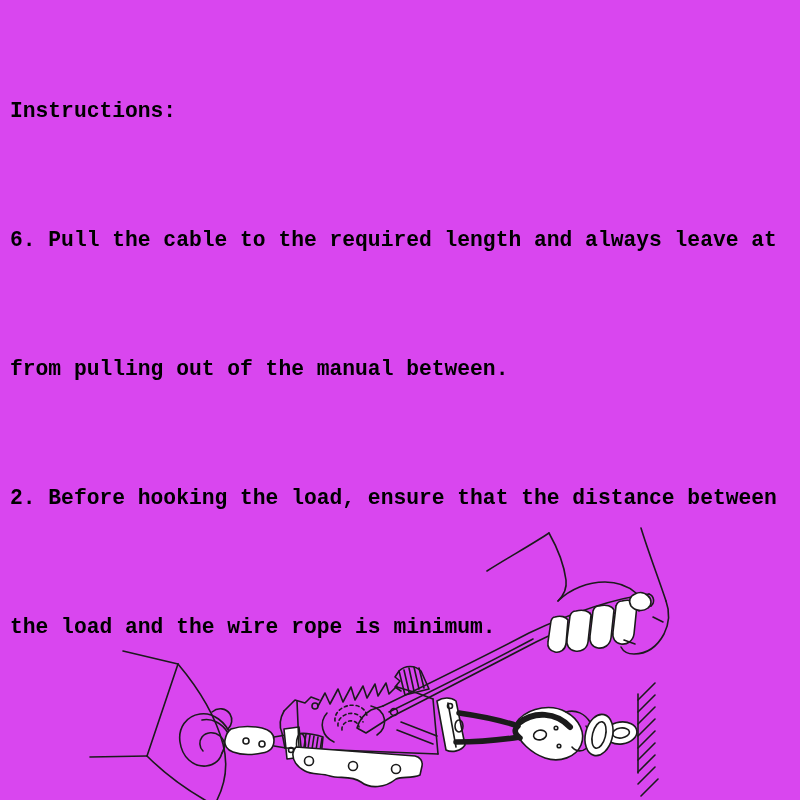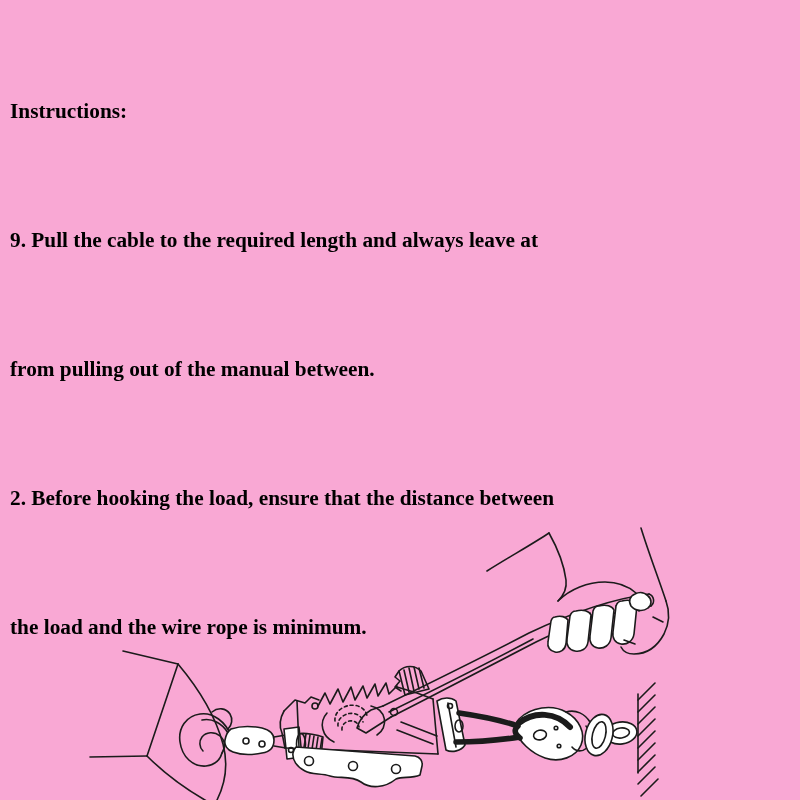--- a/index.html
+++ b/index.html
@@ -1,30 +1,30 @@
 <!DOCTYPE html>
 <html><head>
 <meta charset="utf-8">
 <style>
   html,body{margin:0;padding:0;background:#fff;}
-  .page{position:relative;width:800px;height:800px;background:#f9a8d4;overflow:hidden;
-        font-family:Liberation Serif, serif;}
+  .page{position:relative;width:800px;height:800px;background:#d946ef;overflow:hidden;
+        font-family:Liberation Mono, monospace;}
   .text-block{position:absolute;left:10px;top:4px;color:#000;font-size:21.3px;
               line-height:43px;font-weight:700;white-space:pre;}
   .text-block div{height:43px;}
   .illustration{position:absolute;left:0;top:520px;width:800px;height:280px;pointer-events:none;}
 </style>
 </head>
 <body>
 
 <div class="page">
 
   <div class="text-block">
     <div>Instructions:</div>
-    <div>9. Pull the cable to the required length and always leave at</div>
+    <div>6. Pull the cable to the required length and always leave at</div>
     <div>from pulling out of the manual between.</div>
     <div>2. Before hooking the load, ensure that the distance between</div>
     <div>the load and the wire rope is minimum.</div>
     
     
     
     
     
     
     

